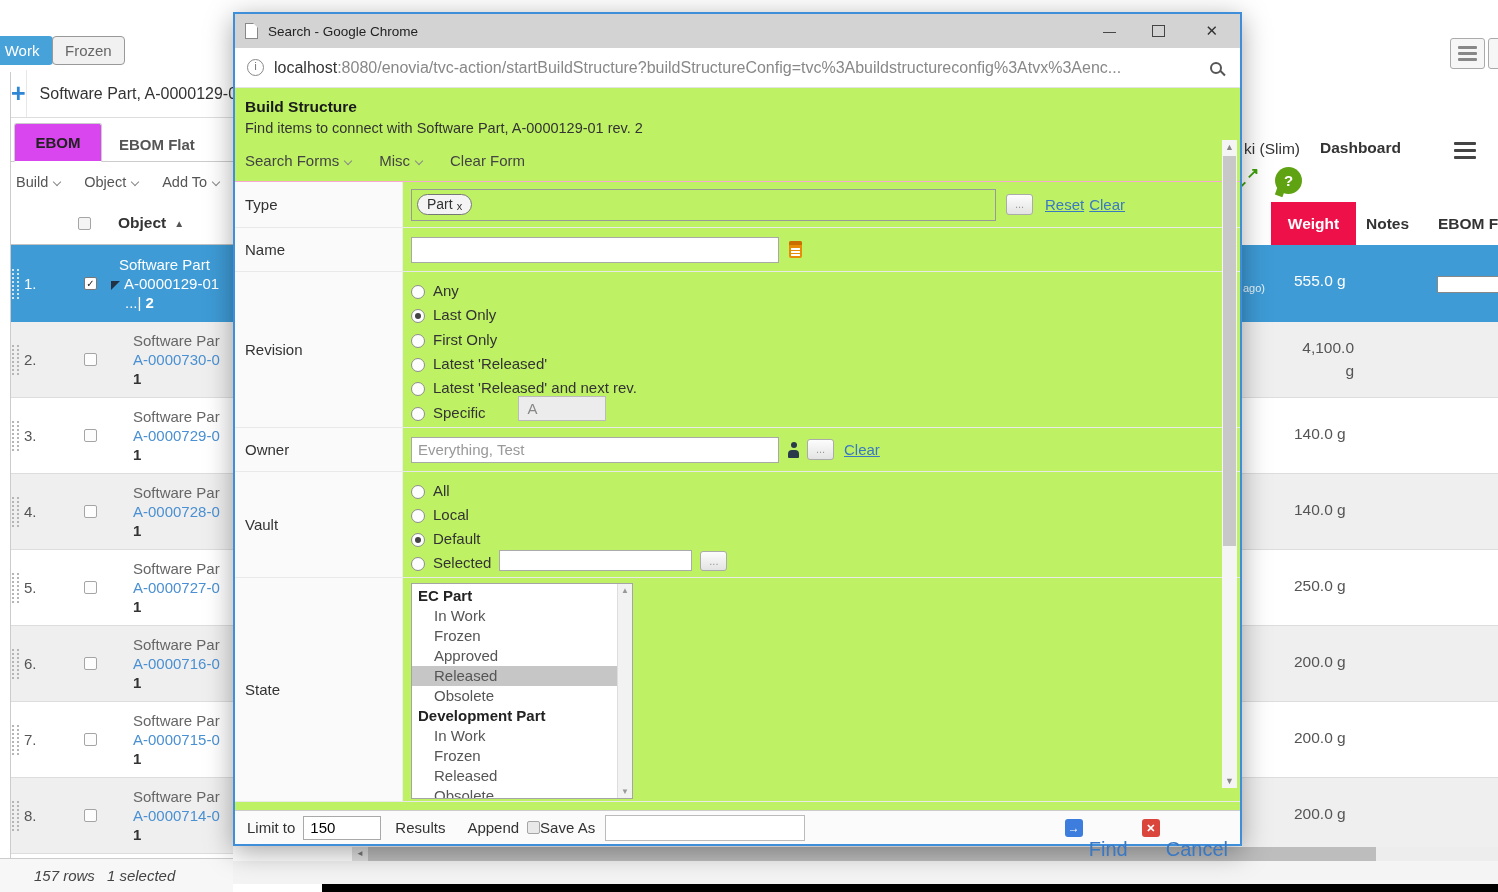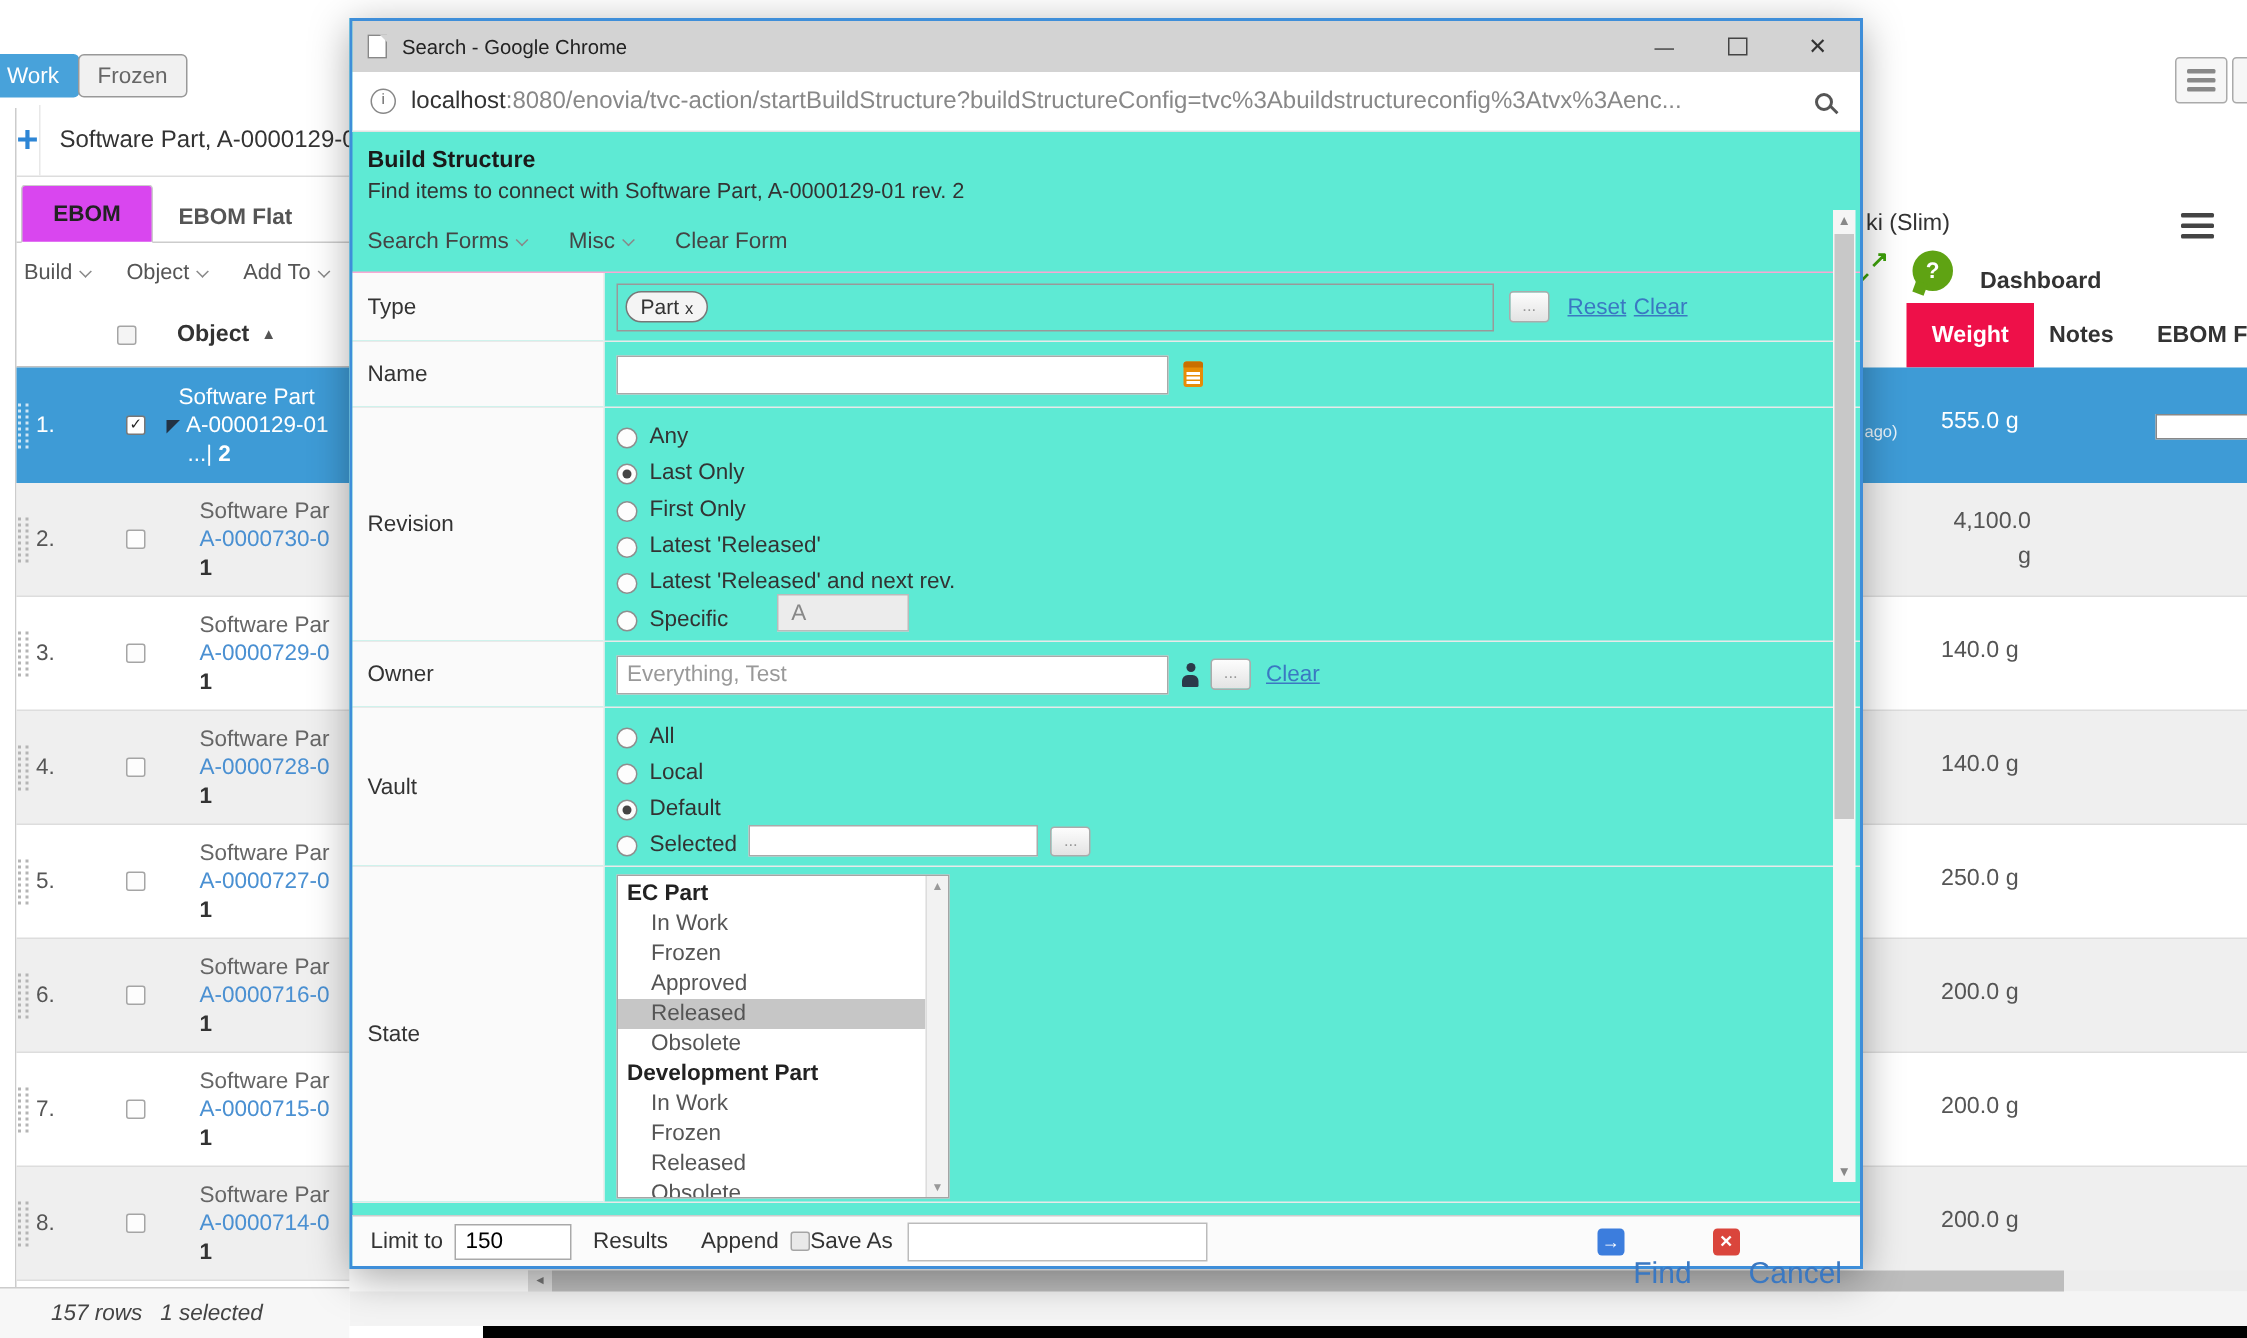--- a/index.html
+++ b/index.html
@@ -61,21 +61,21 @@
     font-size:15px; font-style:italic; color:#444; }
 
   
   #right-panel { position:absolute; left:1242px; top:0; width:256px; height:892px; overflow:hidden; background:#fff; }
   .sq-btn { position:absolute; top:38px; height:31px; border:1px solid #aaa; border-radius:3px; background:#f6f6f6;
     display:flex; flex-direction:column; align-items:center; justify-content:center; gap:3px; }
   #btn-lines { left:208px; width:35px; }
   #btn-lines i { width:19px; height:3px; background:#888; border-radius:1px; }
   #btn-chev { left:246px; width:30px; color:#888; font-size:15px; line-height:29px; text-align:center; display:block; }
   #nav-wiki { position:absolute; left:2px; top:140px; font-size:15.5px; color:#333; white-space:nowrap; }
-  #nav-dash { position:absolute; left:78px; top:139px; font-size:15.5px; font-weight:600; color:#333;margin-top:40px; }
+  #nav-dash { position:absolute; left:78px; top:139px; font-size:15.5px; font-weight:600; color:#333; }
   #nav-ham { position:absolute; left:212px; top:142px; display:flex; flex-direction:column; gap:4px; }
   #nav-ham i { width:22px; height:3px; background:#444; border-radius:1px; }
   #green-expand { position:absolute; left:-9px; top:167px; width:26px; height:26px; color:#3da00a;
     font-weight:bold; }
   #green-expand .ne { position:absolute; right:0; top:-3px; font-size:15px; }
   #green-expand .sw { position:absolute; left:2px; bottom:-2px; font-size:15px; }
   #help-icon { position:absolute; left:33px; top:167px; width:27px; height:27px; background:#5fa313; border-radius:50%;
     color:#fff; font-weight:bold; font-size:15px; text-align:center; line-height:27px; }
   #help-icon::after { content:""; position:absolute; left:1px; bottom:-2px; width:8px; height:8px; background:#5fa313;
     transform:rotate(20deg); }
@@ -96,21 +96,21 @@
 
   
   #h-scrollbar { position:absolute; left:352px; top:847px; right:0; height:14px; background:#ededed; z-index:5; }
   #h-left-arrow { position:absolute; left:0; top:0; width:16px; height:14px; background:#e0e0e0; color:#777;
     font-size:8px; text-align:center; line-height:14px; }
   #h-thumb { position:absolute; left:16px; top:0; width:1008px; height:14px; background:#bdbdbd; }
   #bottom-strip { position:absolute; left:233px; top:861px; right:0; height:23px; background:#f4f4f4; z-index:1; }
   #black-bar { position:absolute; left:322px; top:884px; right:0; height:8px; background:#000; z-index:6; }
 
   
-  #dialog { position:absolute; left:233px; top:12px; width:1009px; height:834px; background:#5eead4;
+  #dialog { position:absolute; left:233px; top:12px; width:1009px; height:834px; background:#bef264;
     border:2px solid #3e8ed9; z-index:10; box-shadow:0 6px 26px rgba(0,0,0,.35); }
   #titlebar { height:34px; background:#d3d3d3; display:flex; align-items:center; padding:0 10px; }
   #page-icon { width:13px; height:16px; background:#fff; border:1px solid #888; position:relative; }
   #page-icon::after { content:""; position:absolute; right:-1px; top:-1px; border-left:5px solid transparent;
     border-top:5px solid #d3d3d3; }
   #win-title { margin-left:10px; font-size:13.5px; color:#222; }
   .flexspace { flex:1; }
   #btn-min { width:30px; text-align:center; color:#333; font-size:13px; margin-right:28px; }
   #btn-max { width:13px; height:12px; border:1.6px solid #444; margin-right:40px; }
   #btn-close { color:#333; font-size:15px; margin-right:12px; }

